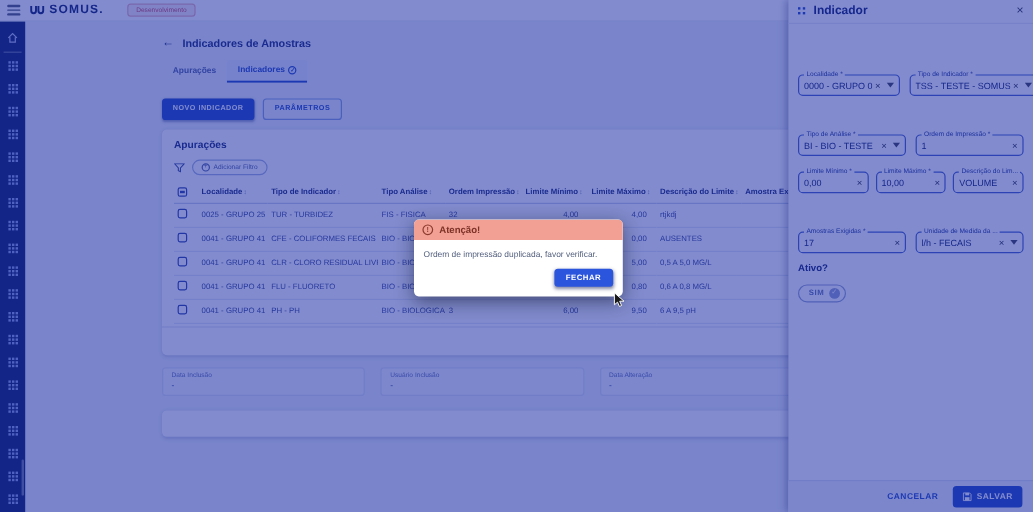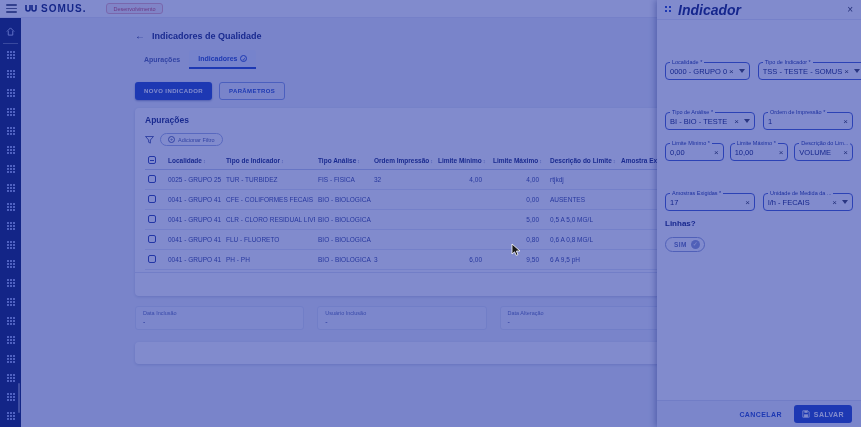--- a/index.html
+++ b/index.html
@@ -80,21 +80,21 @@
 
   .empty-card { margin-top:12px; height:22px; }
 
   
   .drawer { position:absolute; top:0; right:0; bottom:0; width:204px; background:#ffffff; z-index:10;
             box-shadow:-2px 0 6px rgba(20,30,80,.35); }
   .drawer-head { height:20px; display:flex; align-items:center; gap:5px; padding:0 8px; border-bottom:1px solid #e8ebf6; }
   .drawer-grid-ico { position:relative; width:8px; height:8px; }
   .drawer-grid-ico::before { content:""; position:absolute; top:0; left:0; width:2.4px; height:2.4px; background:#2e53c9;
       box-shadow:4px 0 #2e53c9,0 4px #2e53c9,4px 4px #2e53c9; }
-  .drawer-title { font-size:14px; font-weight:bold; color:#1f2d7b; flex:1;font-style:italic; }
+  .drawer-title { font-size:10px; font-weight:bold; color:#1f2d7b; flex:1; }
   .drawer-close { font-size:10px; color:#3a3f52; cursor:pointer; }
   .drawer-form { padding:10px 8px 0; }
   .frow { display:grid; grid-template-columns:1fr 1fr; gap:8px; margin-bottom:8px;margin-top:32px; }
   .frow3 { grid-template-columns:1fr 1fr 1fr; gap:6px; }
   .field { position:relative; border:1.2px solid #4f68cd; border-radius:4px; height:18px;
            display:flex; align-items:center; padding:0 4px; cursor:text; background:#fff; }
   .flabel { position:absolute; top:-4px; left:4px; background:#fff; padding:0 2px; font-size:5.5px;
             color:#2b3f9e; white-space:nowrap; max-width:92%; overflow:hidden; text-overflow:ellipsis; }
   .fvalue { font-size:7.5px; color:#1e2c77; flex:1; white-space:nowrap; overflow:hidden; }
   .clear-ico { font-size:8px; color:#3a3f52; margin-left:2px; cursor:pointer; }
@@ -195,21 +195,21 @@
           <span class="grid-ico"></span>
         </span><span class="side-item">
           <span class="grid-ico"></span>
         </span></span>
     <span class="side-scroll"></span>
   </nav>
 
   <main class="main">
     <div class="page-head">
       <span class="back-arrow">←</span>
-      <h1 class="page-title">Indicadores de Qualidade</h1>
+      <h1 class="page-title">Indicadores de Amostras</h1>
     </div>
 
     <div class="tabs">
       <span class="tab">Apurações</span>
       <span class="tab active">
         <span>Indicadores</span>
         <span class="tab-check">✓</span>
       </span>
     </div>
 
@@ -404,21 +404,21 @@
           <span class="clear-ico">×</span>
         </div>
         <div class="field">
           <span class="flabel">Unidade de Medida da ...</span>
           <span class="fvalue">l/h - FECAIS</span>
           <span class="clear-ico">×</span>
           <span class="chev-ico"></span>
         </div>
       </div>
 
-      <div class="ativo-label">Linhas?</div>
+      <div class="ativo-label">Ativo?</div>
       <span class="ativo-chip">
         <span class="txt">SIM</span>
         <span class="chk">✓</span>
       </span>
     </div>
 
     <div class="drawer-footer">
       <button class="btn-cancel">CANCELAR</button>
       <button class="btn-save">
         <svg width="8" height="8" viewBox="0 0 10 10">
@@ -426,18 +426,28 @@
           <rect x="3" y="1" width="4" height="2.5" fill="#fff"></rect>
           <rect x="2.6" y="5.4" width="4.8" height="3.6" fill="#fff"></rect>
         </svg>
         <span>SALVAR</span>
       </button>
     </div>
   </aside>
 
   <div class="overlay"></div>
 
+  <div class="alert">
+    <div class="alert-head">
+      <span class="warn-ico">!</span>
+      <span class="alert-title">Atenção!</span>
+    </div>
+    <div class="alert-body">Ordem de impressão duplicada, favor verificar.</div>
+    <div class="alert-foot">
+      <button class="btn-fechar">FECHAR</button>
+    </div>
+  </div>
 
   <svg class="cursor" width="12" height="14" viewBox="0 0 12 14">
     <path d="M1 1 L1 11 L3.6 8.8 L5.2 12.4 L7 11.6 L5.4 8 L9 8 Z" fill="#1a1a1a" stroke="#ffffff" stroke-width="0.8"></path>
   </svg>
 
 </div>
 
 </body></html>

